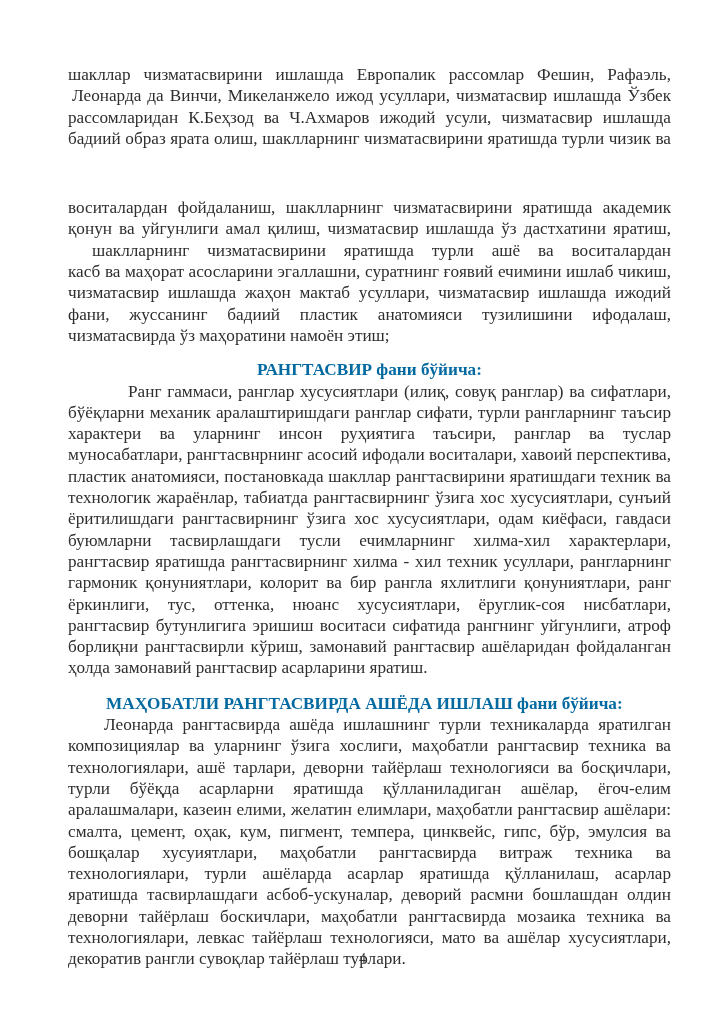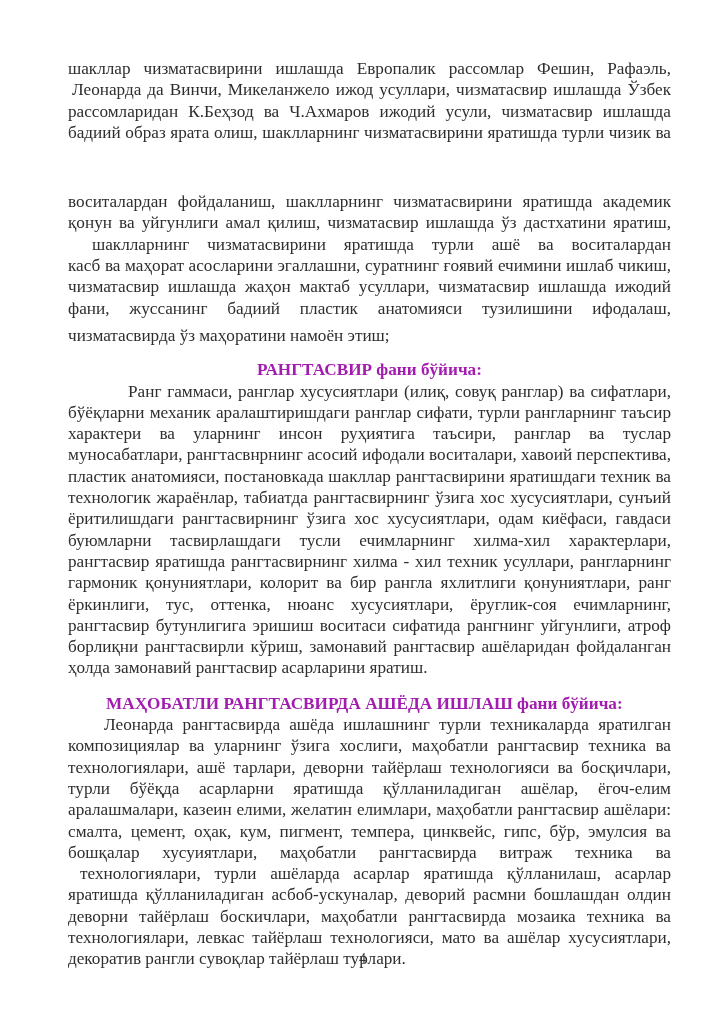--- a/index.html
+++ b/index.html
@@ -9,21 +9,21 @@
     }
     body {
       width: 725px;
       height: 1024px;
       position: relative;
       overflow: hidden;
     }
     .page {
       position: absolute;
       left: 68px;
-      top: 58px;
+      top: 64px;
       width: 603px;
       font-family: "Liberation Serif", "DejaVu Serif", serif;
       font-size: 17.2px;
       color: #2e2e2e;
     }
     .line {
       display: block;
       height: 21.3px;
       line-height: 21.3px;
       white-space: nowrap;
@@ -43,21 +43,21 @@
     .line.offset {
       padding-left: 4px;
     }
     .heading {
       display: block;
       height: 21.3px;
       line-height: 21.3px;
       font-weight: bold;
       text-align: center;
       white-space: nowrap;
-      color: #a21caf;
+      color: #0369a1;
     }
     .heading.h2 {
       text-align: left;
       padding-left: 38px;
     }
     .gap {
       display: block;
       height: 13px;
     }
     .gap-lg {
@@ -84,56 +84,56 @@
     <span class="line" style="white-space: normal; overflow: hidden;">шакллар чизматасвирини ишлашда Европалик рассомлар Фешин, Рафаэль,</span>
     <span class="line offset" style="white-space: normal; overflow: hidden;">Леонарда да Винчи, Микеланжело ижод усуллари, чизматасвир ишлашда Ўзбек</span>
     <span class="line" style="white-space: normal; overflow: hidden;">рассомларидан К.Беҳзод ва Ч.Ахмаров ижодий усули, чизматасвир ишлашда</span>
     <span class="line" style="white-space: normal; overflow: hidden;">бадиий образ ярата олиш, шаклларнинг чизматасвирини яратишда турли чизик ва</span>
     <span class="line" style="white-space: normal; overflow: hidden; margin-top: 48px;">воситалардан фойдаланиш, шаклларнинг чизматасвирини яратишда академик</span>
     <span class="line" style="white-space: normal; overflow: hidden;">қонун ва уйгунлиги амал қилиш, чизматасвир ишлашда ўз дастхатини яратиш,</span>
     <span class="line" style="white-space: normal; overflow: hidden; margin-left: 24px;">шаклларнинг чизматасвирини яратишда турли ашё ва воситалардан фойдаланиш,</span>
     <span class="line" style="white-space: normal; overflow: hidden;">касб ва маҳорат асосларини эгаллашни, суратнинг ғоявий ечимини ишлаб чикиш,</span>
     <span class="line" style="white-space: normal; overflow: hidden;">чизматасвир ишлашда жаҳон мактаб усуллари, чизматасвир ишлашда ижодий</span>
     <span class="line" style="white-space: normal; overflow: hidden;">фани, жуссанинг бадиий пластик анатомияси тузилишини ифодалаш,</span>
-    <span class="line last" style="white-space: normal; overflow: hidden; margin-top: 6px;">чизматасвирда ўз маҳоратини намоён этиш;</span>
+    <span class="line last" style="white-space: normal; overflow: hidden;">чизматасвирда ўз маҳоратини намоён этиш;</span>
   </div>
 
   <span class="gap"></span>
 
   <div>
     <span class="heading">РАНГТАСВИР фани бўйича:</span>
     <span class="line indent" style="white-space: normal; overflow: hidden;">Ранг гаммаси, ранглар хусусиятлари (илиқ, совуқ ранглар) ва сифатлари,</span>
     <span class="line" style="white-space: normal; overflow: hidden;">бўёқларни механик аралаштиришдаги ранглар сифати, турли рангларнинг таъсир</span>
     <span class="line" style="white-space: normal; overflow: hidden;">характери ва уларнинг инсон руҳиятига таъсири, ранглар ва туслар</span>
     <span class="line" style="white-space: normal; overflow: hidden;">муносабатлари, рангтасвнрнинг асосий ифодали воситалари, хавоий перспектива,</span>
     <span class="line" style="white-space: normal; overflow: hidden;">пластик анатомияси, постановкада шакллар рангтасвирини яратишдаги техник ва</span>
     <span class="line" style="white-space: normal; overflow: hidden;">технологик жараёнлар, табиатда рангтасвирнинг ўзига хос хусусиятлари, сунъий</span>
     <span class="line" style="white-space: normal; overflow: hidden;">ёритилишдаги рангтасвирнинг ўзига хос хусусиятлари, одам киёфаси, гавдаси ёки</span>
     <span class="line" style="white-space: normal; overflow: hidden;">буюмларни тасвирлашдаги тусли ечимларнинг хилма-хил характерлари,</span>
     <span class="line" style="white-space: normal; overflow: hidden;">рангтасвир яратишда рангтасвирнинг хилма - хил техник усуллари, рангларнинг</span>
     <span class="line" style="white-space: normal; overflow: hidden;">гармоник қонуниятлари, колорит ва бир рангла яхлитлиги қонуниятлари, ранг</span>
-    <span class="line" style="white-space: normal; overflow: hidden;">ёркинлиги, тус, оттенка, нюанс хусусиятлари, ёруглик-соя ечимларнинг,</span>
+    <span class="line" style="white-space: normal; overflow: hidden;">ёркинлиги, тус, оттенка, нюанс хусусиятлари, ёруглик-соя нисбатлари,</span>
     <span class="line" style="white-space: normal; overflow: hidden;">рангтасвир бутунлигига эришиш воситаси сифатида рангнинг уйгунлиги, атроф</span>
     <span class="line" style="white-space: normal; overflow: hidden;">борлиқни рангтасвирли кўриш, замонавий рангтасвир ашёларидан фойдаланган</span>
     <span class="line last" style="white-space: normal; overflow: hidden;">ҳолда замонавий рангтасвир асарларини яратиш.</span>
   </div>
 
   <span class="gap-lg"></span>
 
   <div>
     <span class="heading h2">МАҲОБАТЛИ РАНГТАСВИРДА АШЁДА ИШЛАШ фани бўйича:</span>
     <span class="line indent-small" style="white-space: normal; overflow: hidden;">Леонарда рангтасвирда ашёда ишлашнинг турли техникаларда яратилган</span>
     <span class="line" style="white-space: normal; overflow: hidden;">композициялар ва уларнинг ўзига хослиги, маҳобатли рангтасвир техника ва</span>
     <span class="line" style="white-space: normal; overflow: hidden;">технологиялари, ашё тарлари, деворни тайёрлаш технологияси ва босқичлари,</span>
     <span class="line" style="white-space: normal; overflow: hidden;">турли бўёқда асарларни яратишда қўлланиладиган ашёлар, ёгоч-елим</span>
     <span class="line" style="white-space: normal; overflow: hidden;">аралашмалари, казеин елими, желатин елимлари, маҳобатли рангтасвир ашёлари:</span>
     <span class="line" style="white-space: normal; overflow: hidden;">смалта, цемент, оҳак, кум, пигмент, темпера, цинквейс, гипс, бўр, эмулсия ва</span>
     <span class="line" style="white-space: normal; overflow: hidden;">бошқалар хусуиятлари, маҳобатли рангтасвирда витраж техника ва</span>
-    <span class="line" style="white-space: normal; overflow: hidden; margin-left: 12px;">технологиялари, турли ашёларда асарлар яратишда қўлланилаш, асарлар</span>
-    <span class="line" style="white-space: normal; overflow: hidden;">яратишда қўлланиладиган асбоб-ускуналар, деворий расмни бошлашдан олдин</span>
+    <span class="line" style="white-space: normal; overflow: hidden;">технологиялари, турли ашёларда асарлар яратишда қўлланилаш, асарлар</span>
+    <span class="line" style="white-space: normal; overflow: hidden;">яратишда тасвирлашдаги асбоб-ускуналар, деворий расмни бошлашдан олдин</span>
     <span class="line" style="white-space: normal; overflow: hidden;">деворни тайёрлаш боскичлари, маҳобатли рангтасвирда мозаика техника ва</span>
     <span class="line" style="white-space: normal; overflow: hidden;">технологиялари, левкас тайёрлаш технологияси, мато ва ашёлар хусусиятлари,</span>
     <span class="line last" style="white-space: normal; overflow: hidden;">декоратив рангли сувоқлар тайёрлаш турлари.</span>
   </div>
 
 </div>
 
 <div class="page-number">4</div>
 
 </body></html>

